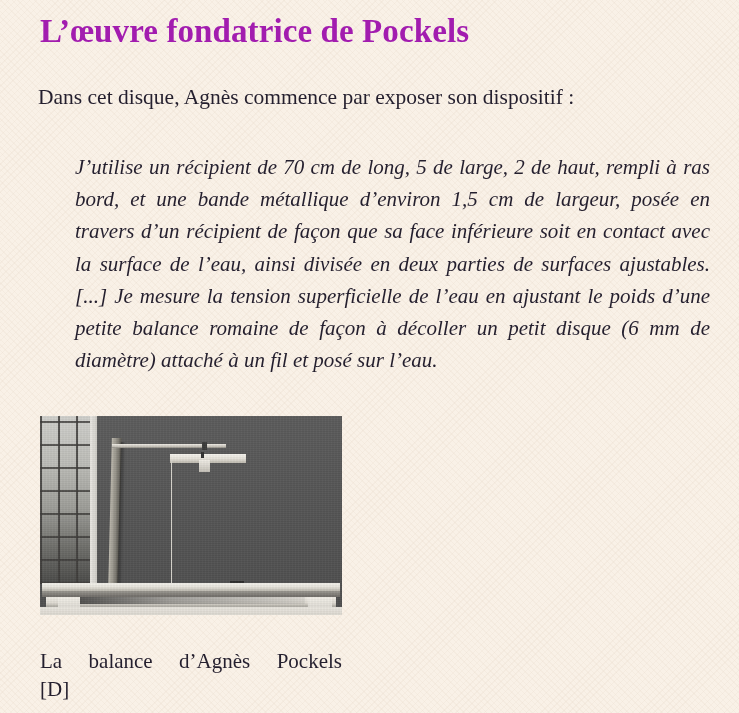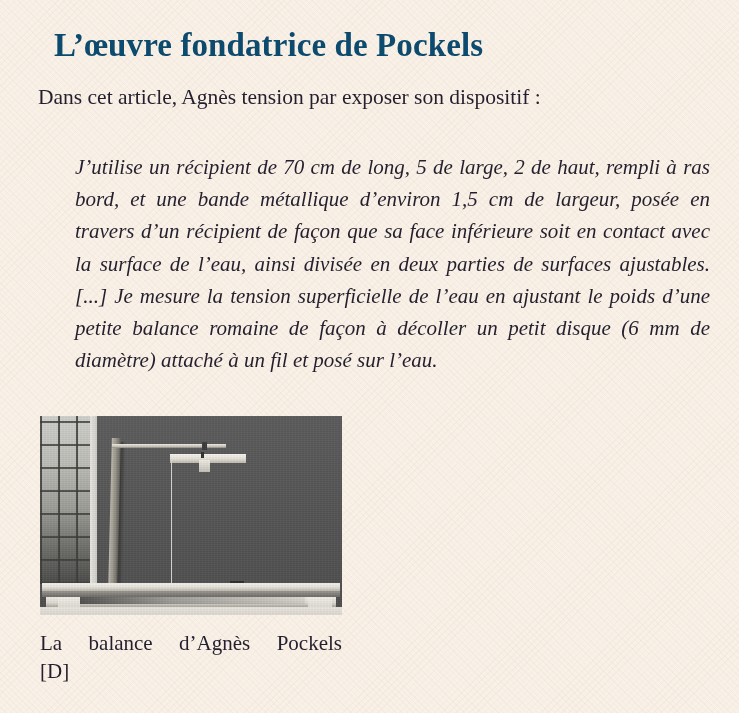--- a/index.html
+++ b/index.html
@@ -34,27 +34,27 @@
     height: 713px;
     box-sizing: border-box;
     padding: 0;
   }
 
   
   .article-title {
     position: absolute;
     left: 38px;
     top: 8px;
-    margin: 16px;
+    margin: 2px;
     font-family: "Liberation Serif", "DejaVu Serif", serif;
     font-weight: 700;
     font-size: 33px;
     line-height: 42px;
     letter-spacing: 0.1px;
-    color: #0c4a6e;
+    color: #a21caf;
     white-space: nowrap;
   }
 
   
   .intro-paragraph {
     position: absolute;
     left: 38px;
     top: 82px;
     width: 660px;
     margin: 0;
@@ -304,21 +304,21 @@
     top: 165px;
     width: 14px;
     height: 5px;
     background: #2e2e2d;
   }
 
   
   .figure-caption {
     width: 302px;
     margin: 0;
-    padding-top: 14px;
+    padding-top: 32px;
     font-size: 21px;
     line-height: 28px;
     text-align: justify;
     text-justify: inter-word;
     color: #241f2e;
   }
   .figure-caption .cap-line {
     display: block;
   }
   .figure-caption .cap-line-1 {
@@ -326,21 +326,21 @@
     text-align-last: justify;
   }
 </style>
 </head>
 <body>
 
 <div class="page">
 
   <h1 class="article-title">L’œuvre fondatrice de Pockels</h1>
 
-  <p class="intro-paragraph">Dans cet article, Agnès tension par exposer son dispositif :</p>
+  <p class="intro-paragraph">Dans cet disque, Agnès commence par exposer son dispositif :</p>
 
   <blockquote class="quote-block">
     <p>J’utilise un récipient de 70 cm de long, 5 de large, 2 de haut, rempli à ras bord, et une bande métallique d’environ 1,5 cm de largeur, posée en travers d’un récipient de façon que sa face inférieure soit en contact avec la surface de l’eau, ainsi divisée en deux parties de surfaces ajustables. [...] Je mesure la tension superficielle de l’eau en ajustant le poids d’une petite balance romaine de façon à décoller un petit disque (6 mm de diamètre) attaché à un fil et posé sur l’eau.</p>
   </blockquote>
 
   <figure class="figure">
 
     <div class="photo-frame" title="photographie noir et blanc de la balance d’Agnès Pockels">
       <div class="photo-canvas"></div>
       <div class="photo-window"></div>

